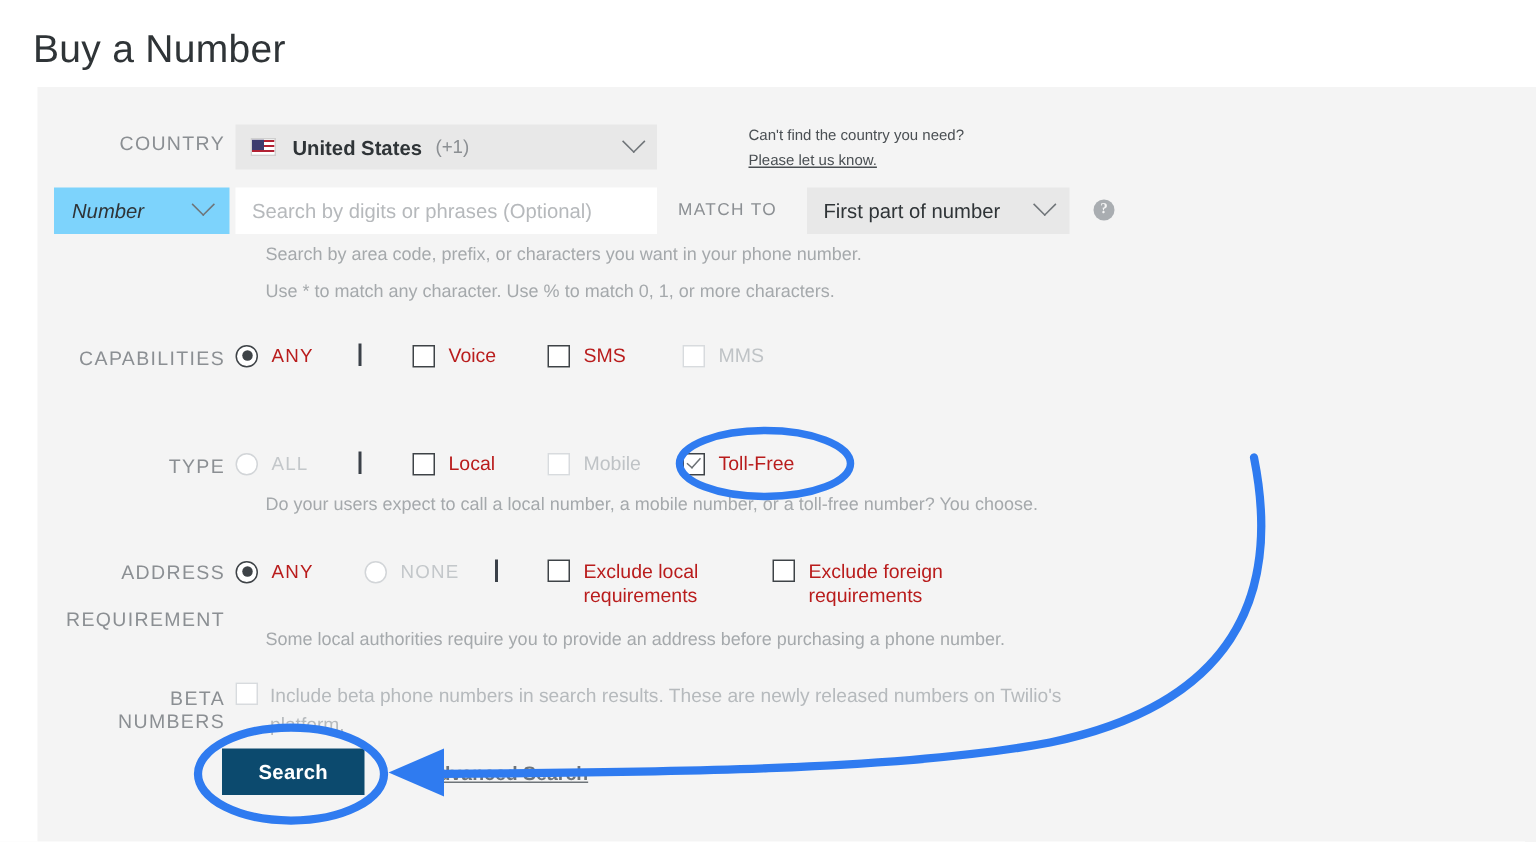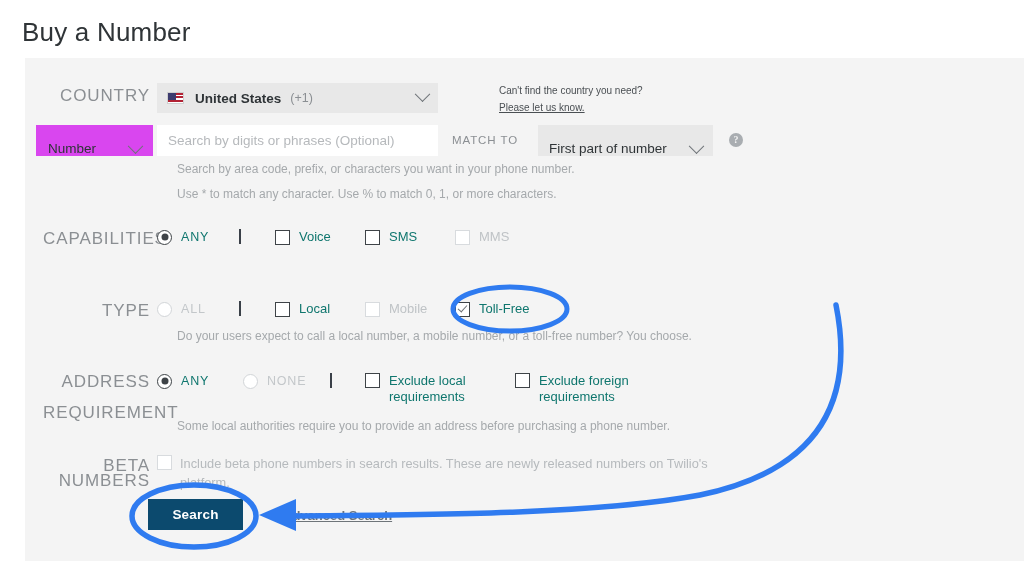--- a/index.html
+++ b/index.html
@@ -20,21 +20,21 @@
 
   
   .panel {
     position: absolute; left: 25px; top: 58px;
     width: 999px; height: 503px;
     background: #f4f4f4;
   }
 
   .lbl {
     position: absolute;
-    font-size: 17px; letter-spacing: 0.9px;
+    font-size: 13px; letter-spacing: 0.9px;
     color: #8b8f93; text-transform: uppercase;
     text-align: right; line-height: 15px;
   }
 
   
   .country-select {
     position: absolute; left: 157px; top: 83px;
     width: 281px; height: 30px;
     background: #e8e8e8; border: none;
     display: flex; align-items: center; padding: 0 10px;
@@ -69,41 +69,41 @@
     position: absolute; left: 456px; top: 82px;
     font-size: 10px; color: #4a4f53; line-height: 17px; margin-left: 43px;
   }
   .country-help a {
     color: #4a4f53; text-decoration: underline;
   }
 
   
   .num-type {
     position: absolute; left: 36px; top: 125px;
-    width: 117px; height: 31px; background: #d946ef;
-    display: flex; align-items: flex-end; padding: 0 12px;
+    width: 117px; height: 31px; background: #7dd3fc;
+    display: flex; align-items: center; padding: 0 12px; font-style: italic;
   }
   .num-type .t { font-size: 13.5px; color: #2f3437; }
   .search-input {
     position: absolute; left: 157px; top: 125px;
     width: 281px; height: 31px;
     background: #ffffff; border: none; outline: none;
     padding: 0 11px; font-size: 13.5px;
     font-family: "Liberation Sans", sans-serif; color: #2f3437;
   }
   .search-input::placeholder { color: #b6b9bc; }
 
   .matchto-lbl {
     position: absolute; left: 452px; top: 134px;
     font-size: 11.5px; letter-spacing: 0.9px; color: #8b8f93;
   }
   .match-select {
     position: absolute; left: 538px; top: 125px;
     width: 175px; height: 31px; background: #e8e8e8;
-    display: flex; align-items: flex-end; padding: 0 11px;
+    display: flex; align-items: center; padding: 0 11px;
   }
   .match-select .t { font-size: 13.5px; color: #2f3437; }
 
   .help-icon {
     position: absolute; left: 729px; top: 133px;
     width: 14px; height: 14px; border-radius: 50%;
     background: #a9adb1; color: #f4f4f4;
     font-size: 10px; font-weight: bold; line-height: 14px;
     text-align: center; font-family: "Liberation Serif", serif;
   }
@@ -134,21 +134,21 @@
     background: #fff; position: relative; flex: none;
   }
   .cbx.dim { border-color: #d8dbde; }
   .cbx.on::after {
     content: ""; position: absolute; left: 4px; top: 0.5px;
     width: 4px; height: 8px;
     border-right: 1.6px solid #6b7074; border-bottom: 1.6px solid #6b7074;
     transform: rotate(42deg);
   }
   .opt-label {
-    font-size: 13px; color: #0f766e; margin-left: 9px; line-height: 16px;
+    font-size: 13px; color: #b91c1c; margin-left: 9px; line-height: 16px;
   }
   .opt-label.dim { color: #bfc3c6; }
   .opt-label.caps { letter-spacing: 0.8px; font-size: 12.5px; }
   .opt-label.caps.dim { color: #c3c7ca; }
   .sep {
     position: absolute; width: 1.6px; height: 15px; background: #3a4048;
   }
 
   
   .beta-text {

